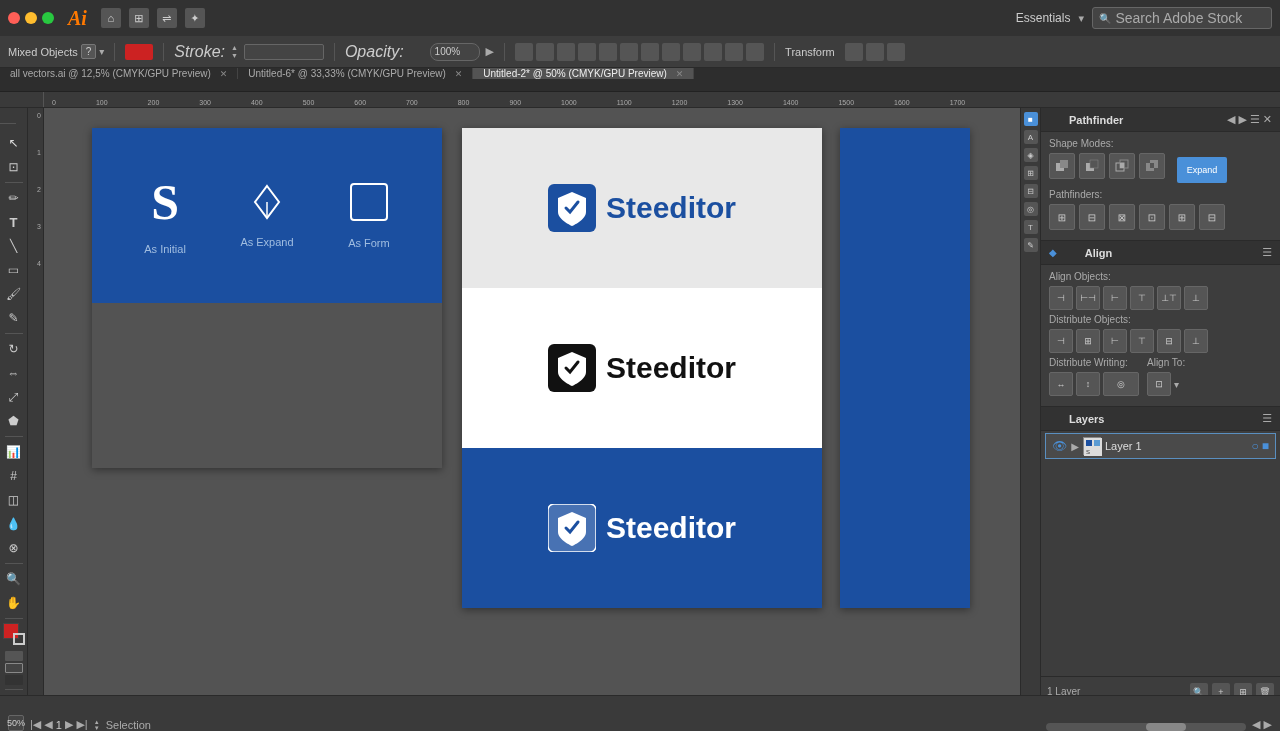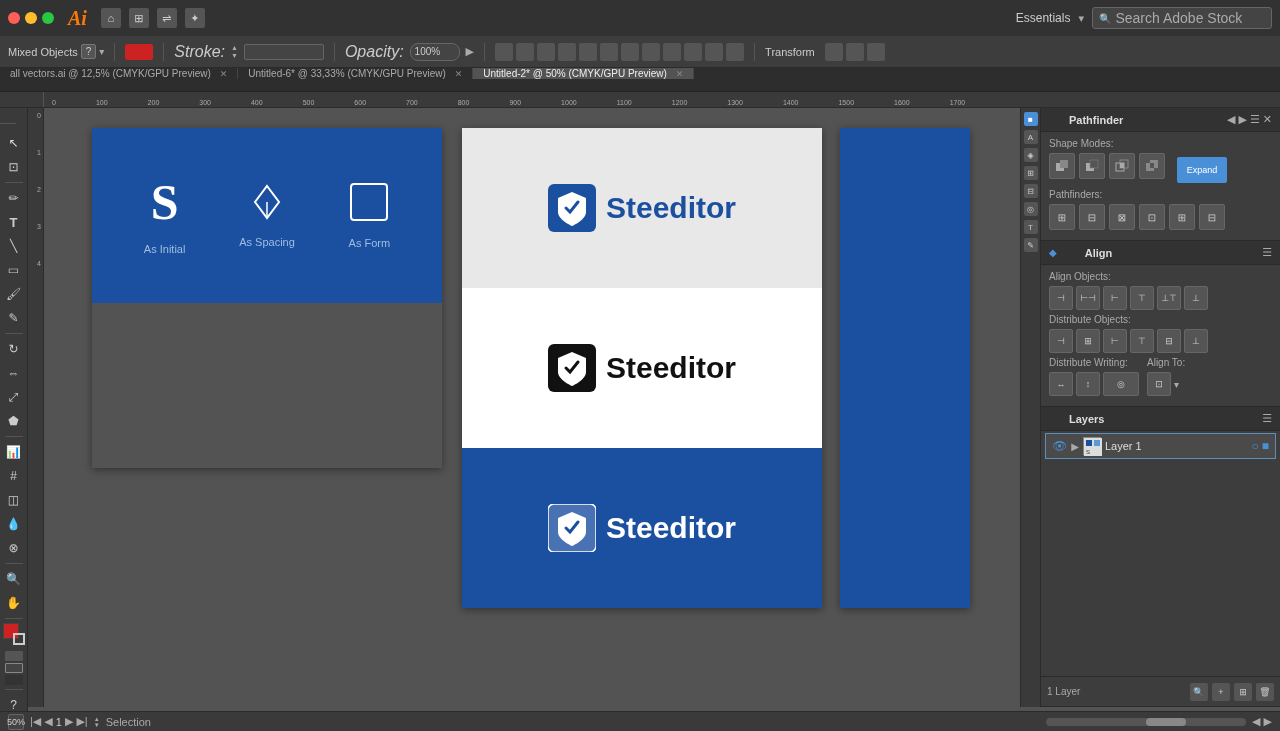--- a/index.html
+++ b/index.html
@@ -242,21 +242,21 @@
   <div class="color-preview"></div>
   <div class="toolbar-sep"></div>
   <span class="stroke-label">Stroke:</span>
   <div style="display:flex;flex-direction:column;gap:1px;">
     <span style="font-size:7px;color:#aaa;">▲</span>
     <span style="font-size:7px;color:#aaa;">▼</span>
   </div>
   <div style="width:80px;height:16px;background:#444;border:1px solid #666;border-radius:2px;"></div>
   <div class="toolbar-sep"></div>
   <span class="stroke-label">Opacity:</span>
-  <div style="width:50px;height:16px;background:#444;border:1px solid #666;border-radius:8px;display:flex;align-items:center;padding:8px 4px;">
+  <div style="width:50px;height:16px;background:#444;border:1px solid #666;border-radius:8px;display:flex;align-items:center;padding:8px 4px;margin-left:20px;">
     <span style="font-size:10px;color:#ccc;">100%</span>
   </div>
   <span style="color:#aaa;font-size:11px;">▶</span>
   <div class="toolbar-sep"></div>
   <div style="display:flex;gap:3px;">
     <div style="width:18px;height:18px;background:#555;border-radius:2px;cursor:pointer;"></div>
     <div style="width:18px;height:18px;background:#555;border-radius:2px;cursor:pointer;"></div>
     <div style="width:18px;height:18px;background:#555;border-radius:2px;cursor:pointer;"></div>
     <div style="width:18px;height:18px;background:#555;border-radius:2px;cursor:pointer;"></div>
     <div style="width:18px;height:18px;background:#555;border-radius:2px;cursor:pointer;"></div>
@@ -380,21 +380,21 @@
           <span style="color:white;font-size:50px;font-weight:bold;font-family:Georgia,serif;line-height:1;">S</span>
           <span style="color:#a0bde0;font-size:11px;">As Initial</span>
         </div>
 
         <div style="display:flex;flex-direction:column;align-items:center;gap:16px;">
 
           <svg width="36" height="36" viewBox="0 0 36 36">
             <polygon points="18,2 30,18 18,34 6,18" fill="none" stroke="white" stroke-width="2"></polygon>
             <line x1="18" y1="18" x2="18" y2="34" stroke="white" stroke-width="1.5"></line>
           </svg>
-          <span style="color:#a0bde0;font-size:11px;">As Spacing</span>
+          <span style="color:#a0bde0;font-size:11px;">As Expand</span>
         </div>
 
         <div style="display:flex;flex-direction:column;align-items:center;gap:16px;">
           <div style="width:38px;height:38px;border:2.5px solid white;border-radius:4px;"></div>
           <span style="color:#a0bde0;font-size:11px;">As Form</span>
         </div>
       </div>
 
     </div>
 
@@ -589,21 +589,21 @@
     <div style="width:14px;height:14px;background:#4a90d9;border-radius:2px;cursor:pointer;display:flex;align-items:center;justify-content:center;font-size:8px;color:white;">■</div>
     <div style="width:14px;height:14px;background:#555;border-radius:2px;cursor:pointer;display:flex;align-items:center;justify-content:center;font-size:8px;color:#ccc;">A</div>
     <div style="width:14px;height:14px;background:#555;border-radius:2px;cursor:pointer;display:flex;align-items:center;justify-content:center;font-size:8px;color:#ccc;">◈</div>
     <div style="width:14px;height:14px;background:#555;border-radius:2px;cursor:pointer;display:flex;align-items:center;justify-content:center;font-size:8px;color:#ccc;">⊞</div>
     <div style="width:14px;height:14px;background:#555;border-radius:2px;cursor:pointer;display:flex;align-items:center;justify-content:center;font-size:8px;color:#ccc;">⊟</div>
     <div style="width:14px;height:14px;background:#555;border-radius:2px;cursor:pointer;display:flex;align-items:center;justify-content:center;font-size:8px;color:#ccc;">◎</div>
     <div style="width:14px;height:14px;background:#555;border-radius:2px;cursor:pointer;display:flex;align-items:center;justify-content:center;font-size:8px;color:#ccc;">T</div>
     <div style="width:14px;height:14px;background:#555;border-radius:2px;cursor:pointer;display:flex;align-items:center;justify-content:center;font-size:8px;color:#ccc;">✎</div>
   </div>
 
-  <div style="position:absolute;bottom:0;left:0;right:0;height:20px;background:#3a3a3a;border-top:1px solid #2a2a2a;display:flex;align-items:center;padding:0 8px;gap:6px;z-index:100;">
+  <div style="position:absolute;bottom:0;left:0;right:0;height:36px;background:#3a3a3a;border-top:1px solid #2a2a2a;display:flex;align-items:flex-end;padding:0 8px;gap:6px;z-index:100;">
     <div style="display:flex;align-items:center;gap:3px;">
       <div style="width:16px;height:16px;background:#444;border:1px solid #666;border-radius:2px;display:flex;align-items:center;justify-content:center;cursor:pointer;font-size:9px;color:#ccc;">
         <span>50%</span>
       </div>
     </div>
     <div style="display:flex;align-items:center;gap:3px;">
       <span style="color:#aaa;font-size:11px;cursor:pointer;">|◀</span>
       <span style="color:#aaa;font-size:11px;cursor:pointer;">◀</span>
       <span style="color:#ccc;font-size:11px;">1</span>
       <span style="color:#aaa;font-size:11px;cursor:pointer;">▶</span>

